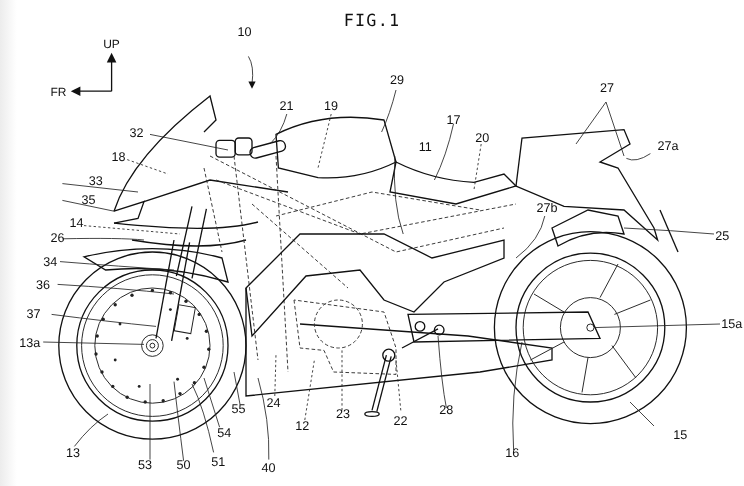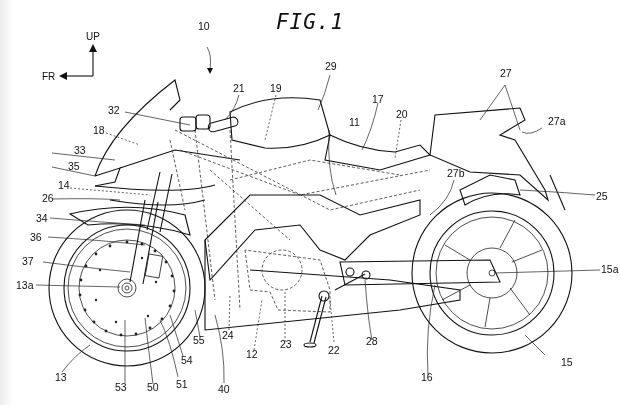--- a/index.html
+++ b/index.html
@@ -8,23 +8,22 @@
     background: #ffffff;
     font-family: "Liberation Sans", sans-serif;
     position: relative;
   }
   .left-shade {
     position: absolute; left: 0; top: 0; width: 14px; height: 405px;
     background: linear-gradient(to right, #ececec, #ffffff);
   }
   .fig-title {
     position: absolute; left: 0; width: 620px; top: 10px;
-    text-align: center; font-size: 21px; letter-spacing: 1px; color: #111;
+    text-align: center; font-size: 14px; letter-spacing: 1px; color: #111;
     font-family: "DejaVu Sans Mono", monospace;
-    font-style: italic;
   }
   svg.drawing { position: absolute; left: 0; top: 0; }
   .lbl { font-family: "Liberation Sans", sans-serif; font-size: 10.5px; fill: #111; }
   .dir { font-family: "Liberation Sans", sans-serif; font-size: 10px; fill: #111; }
   .ln { fill: none; stroke: #111; stroke-width: 1.1; }
   .thin { fill: none; stroke: #222; stroke-width: 0.8; }
   .dash { fill: none; stroke: #333; stroke-width: 0.8; stroke-dasharray: 3 2; }
   .lead { fill: none; stroke: #222; stroke-width: 0.7; }
   .leaddash { fill: none; stroke: #222; stroke-width: 0.7; stroke-dasharray: 2 2; }
   .dot { fill: #222; }

